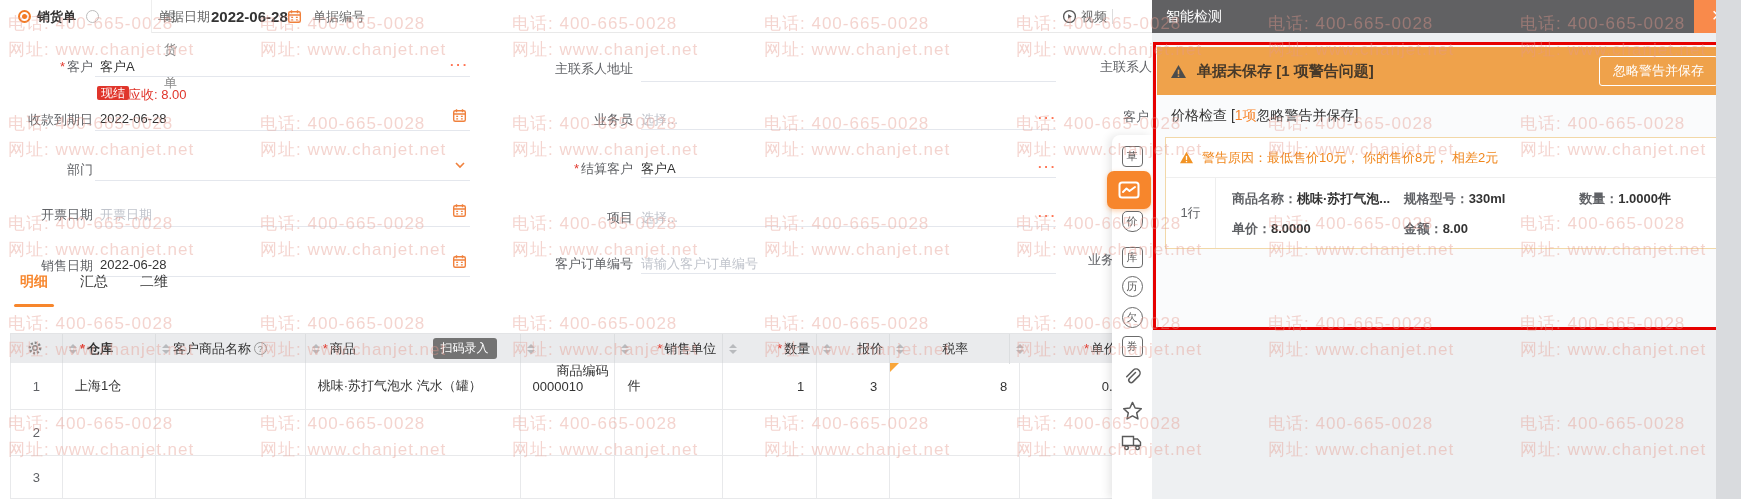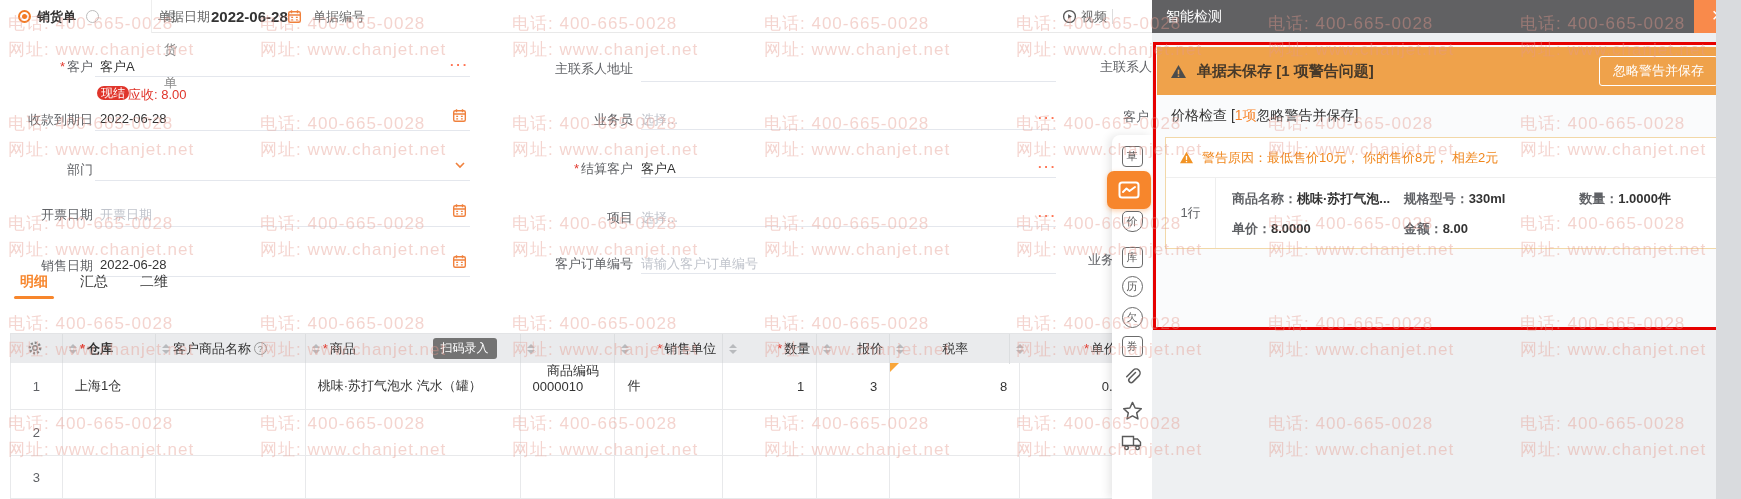--- a/index.html
+++ b/index.html
@@ -23,21 +23,21 @@
   .lb{position:absolute;font-size:13px;color:#606266;text-align:right;}
   .vl{position:absolute;font-size:13px;color:#333;}
   .ph{position:absolute;font-size:13px;color:#c0c4cc;}
   .ln{position:absolute;height:0;border-bottom:1px solid #e4e7ed;}
   .rq{color:#e23b30;font-style:normal;margin-right:2px;}
   .dots{position:absolute;color:#ff7352;font-size:13px;font-weight:700;letter-spacing:2px;cursor:pointer;}
   .badge-cash{position:absolute;background:#e0352b;color:#fff;font-size:12px;line-height:14px;padding:0 4px;border-radius:2px;}
   .recv{position:absolute;color:#e0352b;font-size:13px;}
   
   .dtabs{position:absolute;left:20px;top:273px;display:flex;gap:32px;}
-  .dtab{font-size:14px;color:#333;cursor:pointer;padding-bottom:8px;position:relative;}
+  .dtab{font-size:14px;color:#333;cursor:pointer;padding-bottom:16px;position:relative;}
   .dtab.active{color:#f7862c;font-weight:700;}
   .dtab.active::after{content:'';position:absolute;left:-6px;right:-6px;bottom:0;height:3px;background:#f7862c;border-radius:2px;}
   
   .grid{position:absolute;left:10px;top:333px;width:1130px;}
   .thead{display:flex;height:30px;background:#eaebed;border-top:1px solid #e3e4e6;border-left:1px solid #e3e4e6;}
   .hc{position:relative;display:flex;align-items:center;height:30px;border-right:1px solid #dcdee0;font-size:13px;color:#333;padding:0 6px 0 4px;}
   .hlab{flex:1;white-space:nowrap;overflow:hidden;}
   .sort{display:inline-flex;flex-direction:column;gap:2px;margin:0 3px 0 2px;}
   .sort i{width:0;height:0;border-left:4px solid transparent;border-right:4px solid transparent;}
   .sort .up{border-bottom:4px solid #b8babd;}
@@ -116,21 +116,21 @@
         </span>
       <span class="tlabel soft" style="left:1081px;">视频</span>
       <span class="vdivider" style="left:1112px;"></span>
     </div>
 
     <span class="lb" style="left:0;top:58px;width:93px;"><i class="rq">*</i><span>客户</span></span>
     <span class="vl" style="left:100px;top:58px;">客户A</span>
     <span class="ln" style="left:95px;top:76px;width:375px;"></span>
     <span class="dots" style="left:450px;top:57px;">···</span>
 
-    <span class="badge-cash" style="left:97px;top:86px;border-radius:7px;">现结</span>
+    <span class="badge-cash" style="left:97px;top:86px;">现结</span>
     <span class="recv" style="left:128px;top:86px;"><span>应收:</span> <span>8.00</span></span>
 
     <span class="lb" style="left:0;top:111px;width:93px;">收款到期日</span>
     <span class="vl" style="left:100px;top:111px;">2022-06-28</span>
     <span class="ln" style="left:95px;top:130px;width:375px;"></span>
     <span class="icn" style="left:452px;top:108px;">
         <svg width="15" height="15" viewBox="0 0 16 16">
           <rect x="1.8" y="3" width="12.4" height="11.2" rx="1.6" fill="none" stroke="#f0813d" stroke-width="1.5"></rect>
           <path d="M4.8 1.2v3.2M11.2 1.2v3.2M2 6.4h12" stroke="#f0813d" stroke-width="1.5" fill="none"></path>
           <path d="M4.5 9h2M4.5 11.5h2M9.5 9h2M9.5 11.5h2" stroke="#f0813d" stroke-width="1.3"></path>
@@ -227,21 +227,21 @@
               <i class="dn"></i>
             </span>
             <span class="hlab" style="text-align:left;"><i class="rq">*</i><span>商品</span></span>
             <span class="scanbadge">扫码录入</span>
           </div>
           <div class="hc" style="width: 95px;">
             <span class="sort">
               <i class="up"></i>
               <i class="dn"></i>
             </span>
-            <span class="hlab" style="text-align:center;margin-top:44px;"><span>商品编码</span></span>
+            <span class="hlab" style="text-align:right;margin-top:44px;"><span>商品编码</span></span>
           </div>
           <div class="hc" style="width: 108px;">
             <span class="sort">
               <i class="up"></i>
               <i class="dn"></i>
             </span>
             <span class="hlab" style="text-align:right;"><i class="rq">*</i><span>销售单位</span></span>
           </div>
           <div class="hc" style="width: 94px;">
             <span class="sort">

